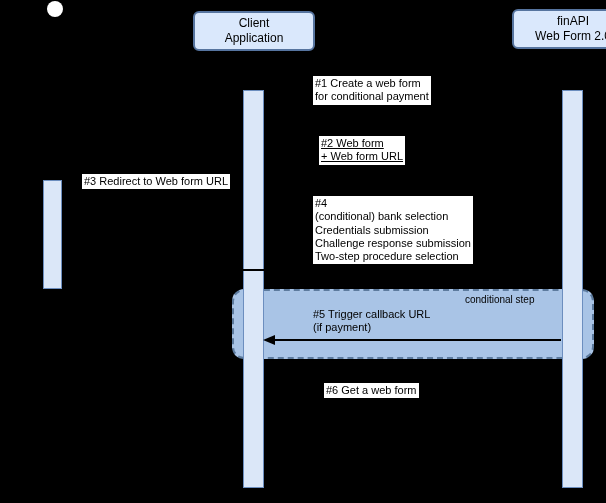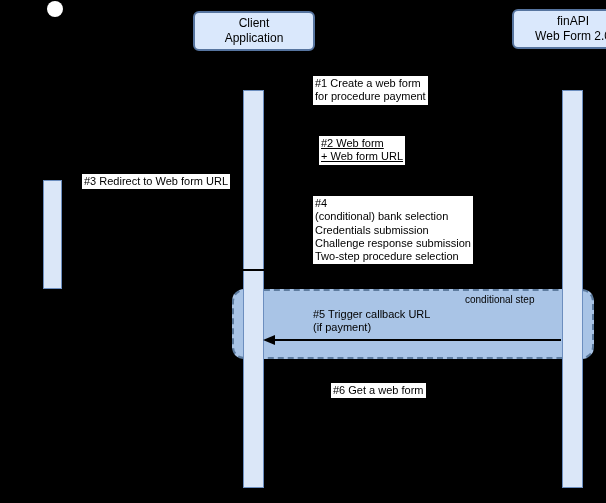--- a/index.html
+++ b/index.html
@@ -82,21 +82,21 @@
     font-size: 11px;
     line-height: 13.3px;
     padding: 1px 2px;
     white-space: nowrap;
     z-index: 4;
   }
   #msg1-label { left: 285px; top: 76px;  }
   #msg2-label { left: 291px; top: 136px; text-decoration: underline; }
   #msg3-label { left: 54px;  top: 174px; }
   #msg4-label { left: 285px; top: 196px; }
-  #msg6-label { left: 303px; top: 383px; }
+  #msg6-label { left: 296px; top: 383px; }
 
   #msg5-label {
     left: 285px; top: 308px;
     font-size: 11px;
     line-height: 13.3px;
     white-space: nowrap;
     z-index: 2;
   }
 
   #arrow5-line {
@@ -137,21 +137,21 @@
   <div class="abs activation-bar" id="left-bar"></div>
   <div class="abs activation-bar" id="client-bar"></div>
   <div class="abs" id="client-bar-divider"></div>
   <div class="abs activation-bar" id="finapi-bar"></div>
 
   <div class="abs" id="arrow5-line"></div>
   <div class="abs" id="arrow5-head"></div>
 
   <div class="abs msg-label" id="msg1-label">
     <div>#1 Create a web form</div>
-    <div>for procedure payment</div>
+    <div>for conditional payment</div>
   </div>
 
   <div class="abs msg-label" id="msg2-label">
     <div>#2 Web form</div>
     <div>+ Web form URL</div>
   </div>
 
   <div class="abs msg-label" id="msg3-label">
     <div>#3 Redirect to Web form URL</div>
   </div>

